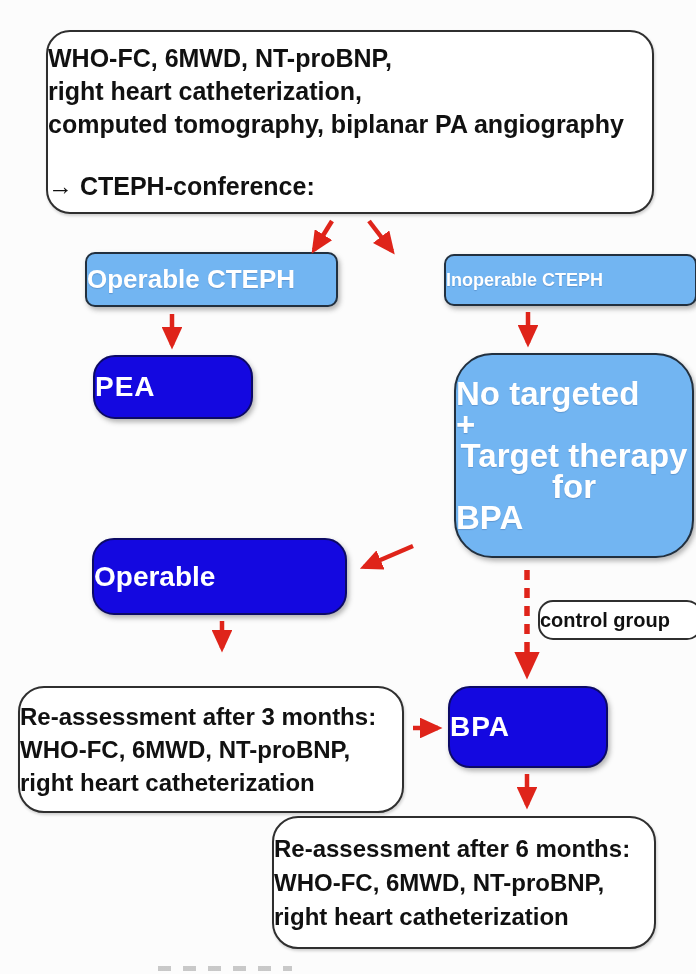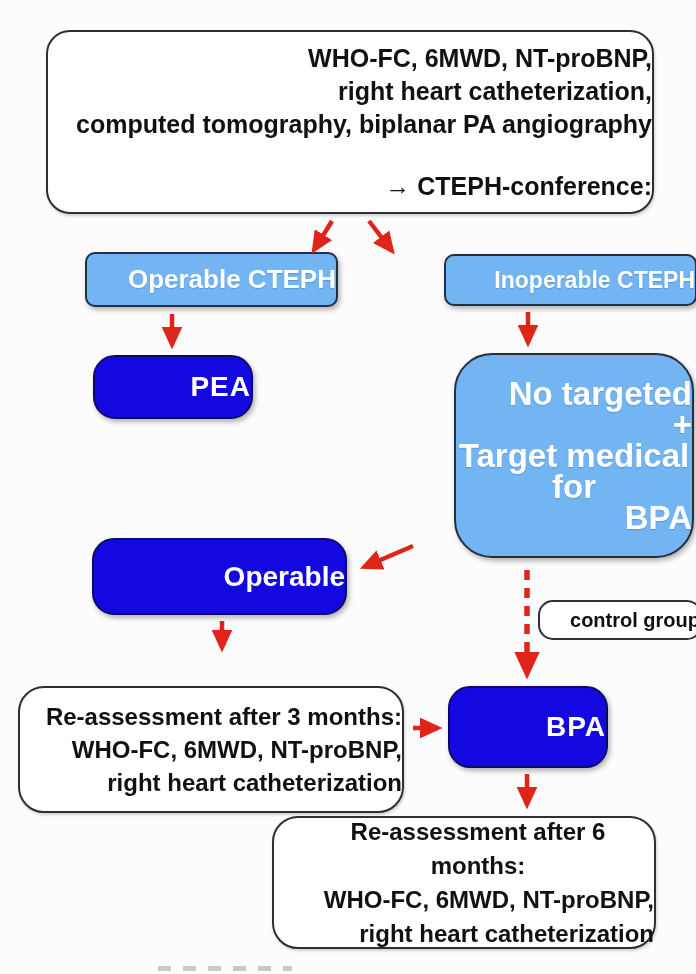--- a/index.html
+++ b/index.html
@@ -11,44 +11,44 @@
     --white-border:#2f2f2f;
     --ink:#111111;
   }
   *{margin:0;padding:0;box-sizing:border-box;}
   html,body{background:#ffffff;}
   body{font-family:"Liberation Sans",sans-serif;font-weight:bold;}
   .canvas{
     position:relative;width:696px;height:974px;background:#fcfcfc;overflow:hidden;
   }
   .node{position:absolute;display:flex;flex-direction:column;justify-content:center;
-        align-items:flex-end;text-align:center;}
+        align-items:flex-start;text-align:center;}
   .white-box{background:#ffffff;border:2px solid var(--white-border);color:var(--ink);
              box-shadow:1px 2px 3px rgba(0,0,0,.18);}
   .lblue-box{background:var(--light-blue);border:2px solid var(--blue-border);color:#ffffff;
              box-shadow:2px 3px 5px rgba(40,40,40,.35);
              text-shadow:0 1px 1px rgba(30,60,110,.25);margin-left:40px;}
   .dblue-box{background:var(--dark-blue);border:2px solid var(--navy-border);color:#ffffff;
              box-shadow:2px 3px 5px rgba(40,40,40,.35);}
   .top-box{left:46px;top:30px;width:608px;height:184px;border-radius:24px;
            font-size:25px;line-height:33px;}
   .top-box .spacer{height:29px;}
   .operable{left:45px;top:252px;width:253px;height:55px;border-radius:10px;font-size:26px;}
-  .inoperable{left:404px;top:254px;width:253px;height:52px;border-radius:10px;font-size:23px;}
+  .inoperable{left:404px;top:254px;width:253px;height:52px;border-radius:10px;font-size:18px;}
   .pea{left:93px;top:355px;width:160px;height:64px;border-radius:22px;font-size:28px;letter-spacing:1px;}
   .no-therapy{left:414px;top:353px;width:240px;height:205px;border-radius:38px;
               font-size:33px;line-height:31px;}
   .riociguat{left:92px;top:538px;width:255px;height:77px;border-radius:22px;font-size:28px;}
   .control{left:538px;top:600px;width:164px;height:40px;border-radius:15px;font-size:20px;
            box-shadow:none;}
   .reassess3{left:18px;top:658px;width:386px;height:127px;border-radius:26px;
              font-size:24px;line-height:33px;margin-top:28px;}
   .bpa{left:448px;top:686px;width:160px;height:82px;border-radius:22px;font-size:28px;letter-spacing:1px;}
   .reassess6{left:272px;top:816px;width:384px;height:133px;border-radius:26px;
-             font-size:24px;line-height:34px;padding-left:28px;}
+             font-size:24px;line-height:34px;}
   svg.overlay{position:absolute;left:0;top:0;width:696px;height:974px;pointer-events:none;}
   .arrow{stroke:var(--red);stroke-width:4.5;fill:none;}
   .arrow.dashed{stroke-width:5.5;stroke-dasharray:10 8;}
   #arrowhead path{fill:var(--red);}
   .artifact{position:absolute;left:158px;top:966px;width:134px;height:5px;opacity:.45;
     background:repeating-linear-gradient(90deg,#8a8a8a 0 13px,transparent 13px 25px);}
 </style>
 </head>
 <body>
 
@@ -70,21 +70,21 @@
     <div>Inoperable CTEPH</div>
   </div>
 
   <div class="node dblue-box pea">
     <div>PEA</div>
   </div>
 
   <div class="node lblue-box no-therapy">
     <div>No targeted</div>
     <div>+</div>
-    <div>Target medical for</div>
+    <div>Target therapy for</div>
     <div>BPA</div>
   </div>
 
   <div class="node dblue-box riociguat">
     <div>Operable</div>
   </div>
 
   <div class="node white-box control">
     <div>control group</div>
   </div>

